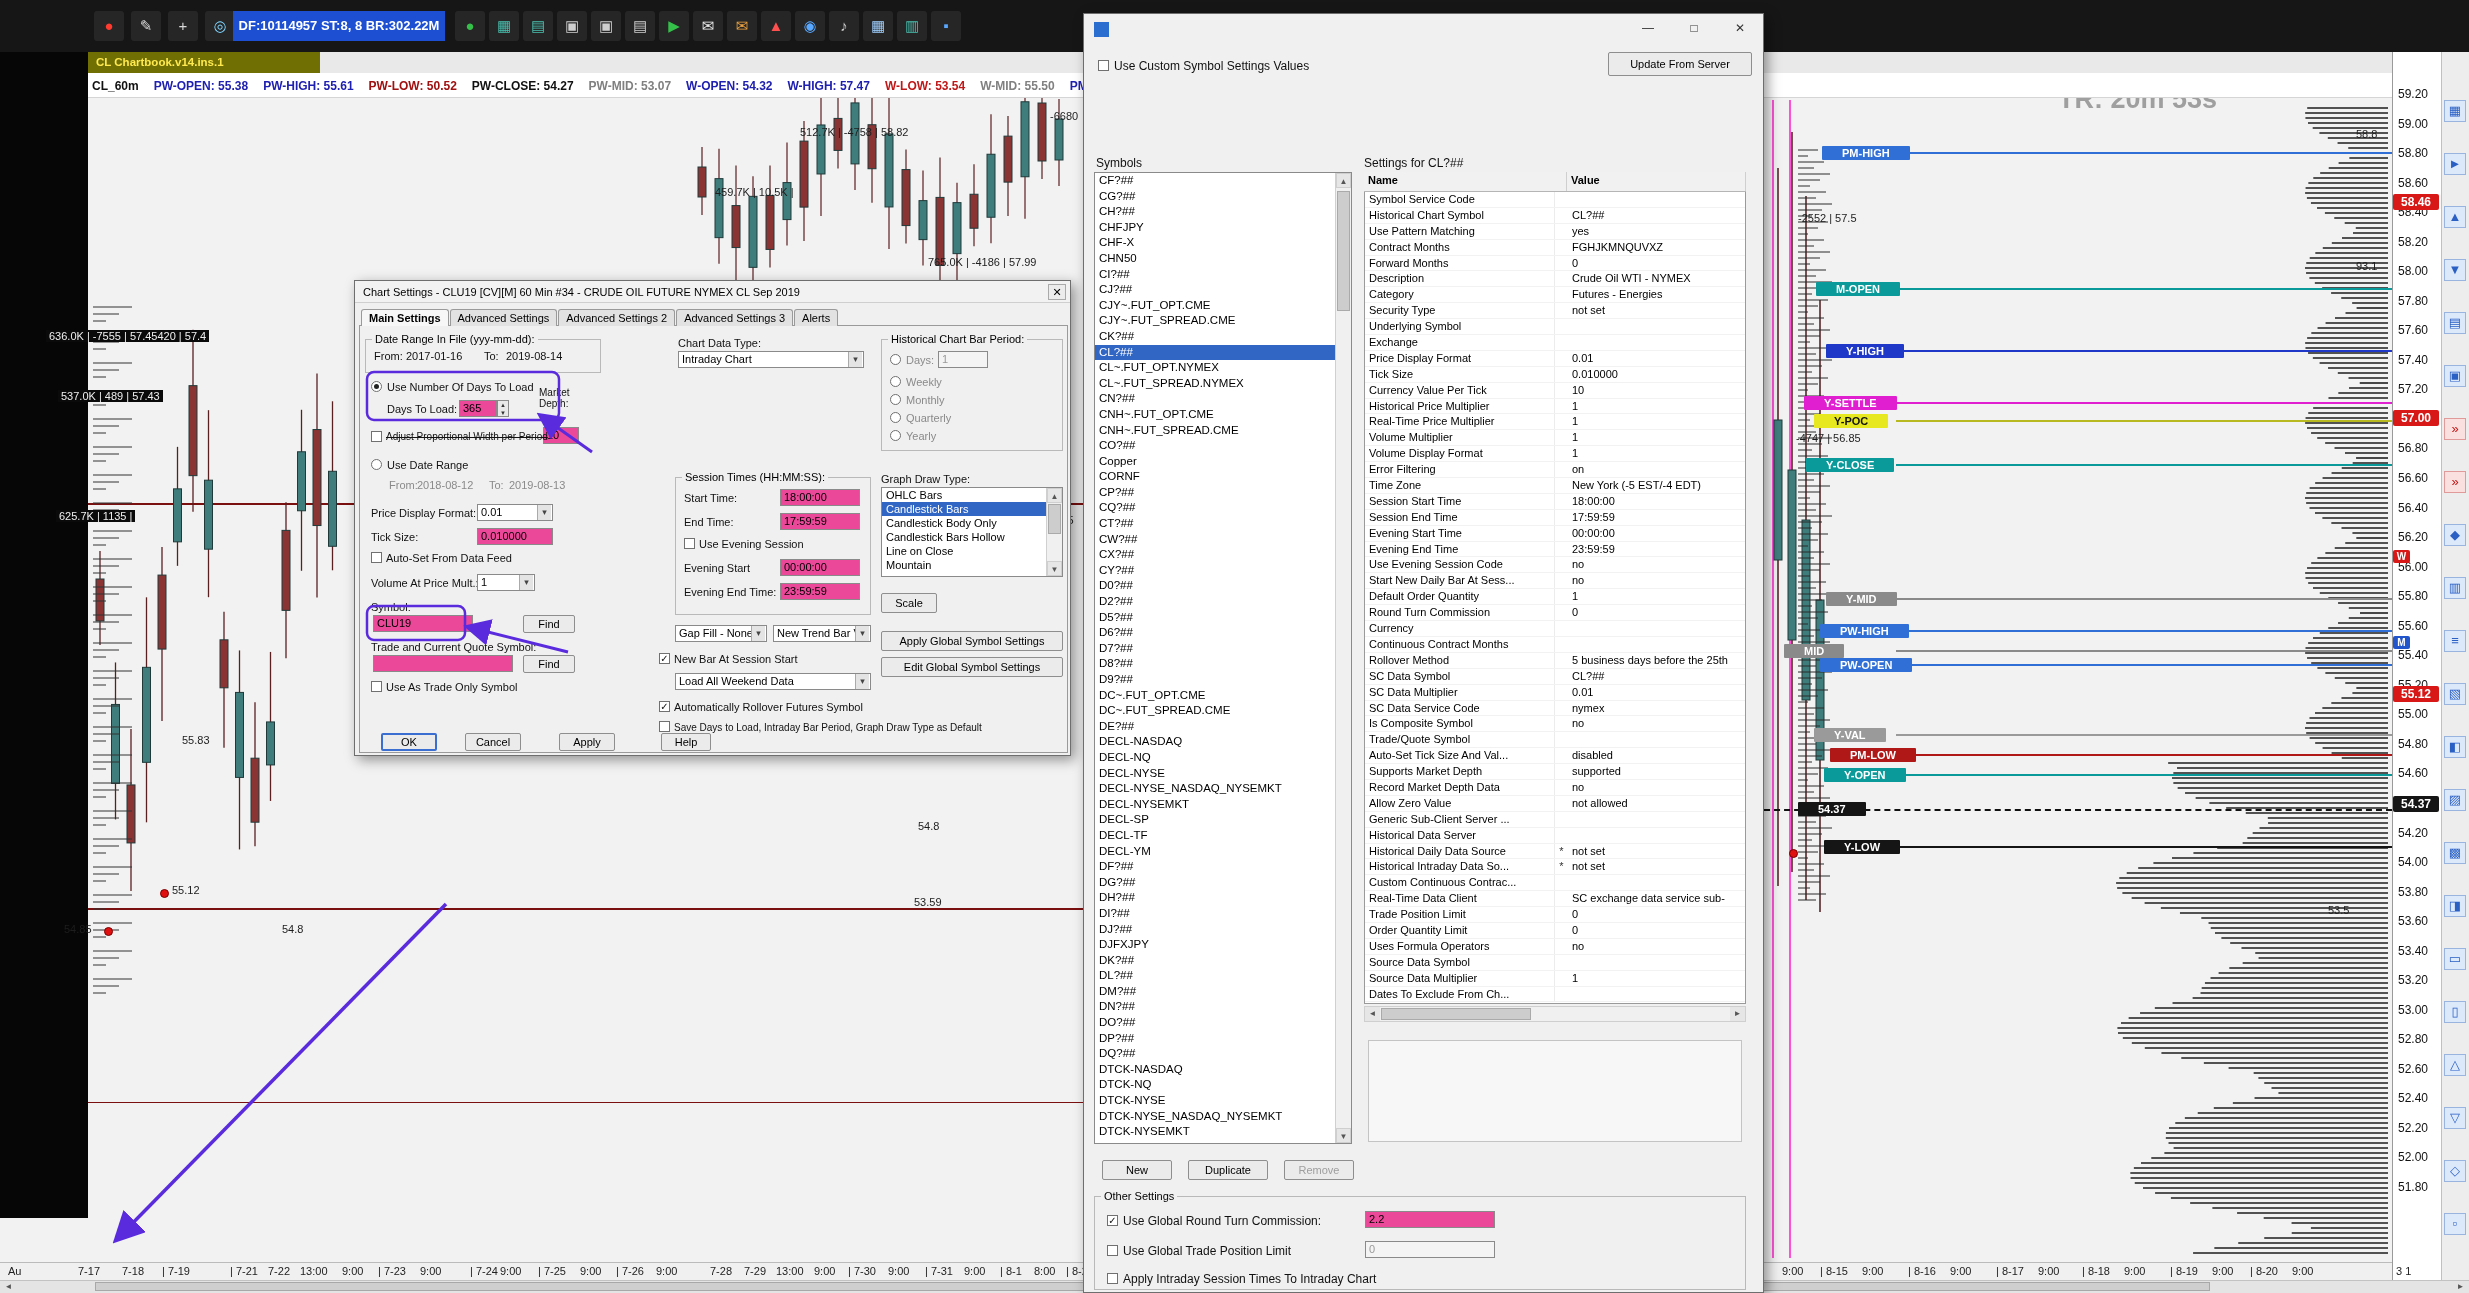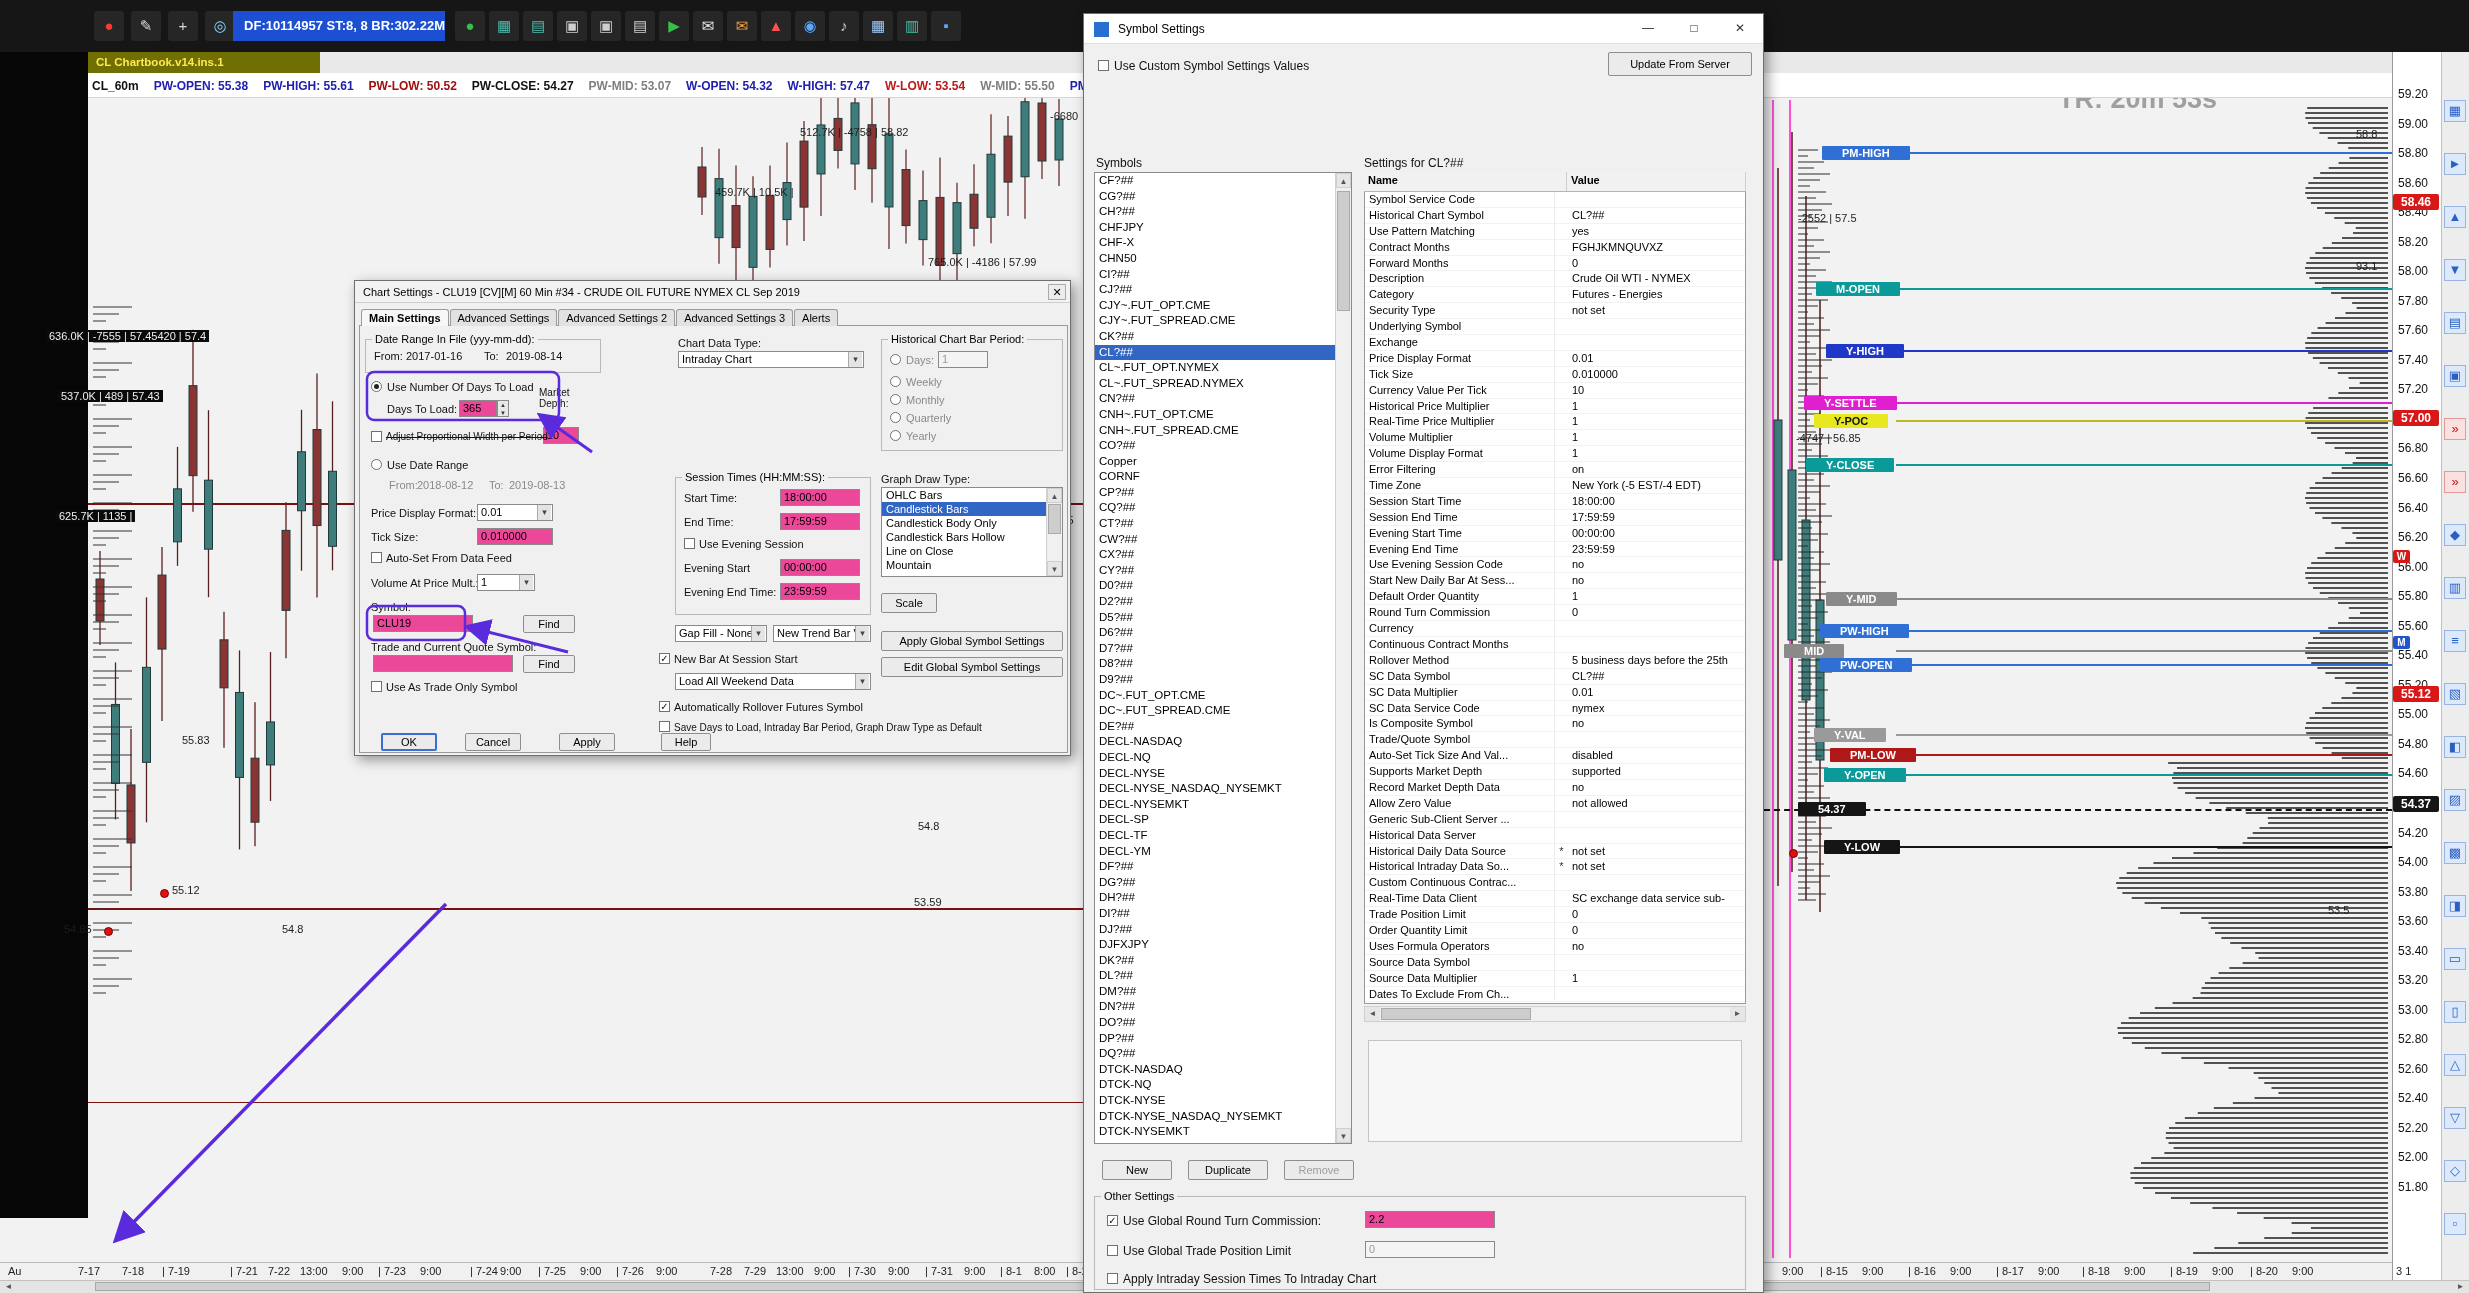--- a/index.html
+++ b/index.html
@@ -1,21 +1,21 @@
 <!DOCTYPE html>
 <html><head>
 <meta charset="utf-8">
 <style>
 *{margin:0;padding:0;box-sizing:border-box}
 html,body{width:2469px;height:1293px;overflow:hidden;background:#f2f2f2;font-family:"Liberation Sans",sans-serif}
 #root{position:absolute;left:0;top:0;width:2469px;height:1293px}
 
 .topbar{position:absolute;left:0;top:0;width:2469px;height:52px;background:#161616;z-index:20}
 .ticon{position:absolute;top:11px;width:30px;height:30px;border-radius:3px;background:#262626;color:#ddd;font-size:15px;line-height:29px;text-align:center}
-.status{position:absolute;left:233px;top:11px;width:212px;height:30px;background:#1d4fd2;color:#fff;font-size:13px;font-weight:bold;line-height:30px;text-align:right;z-index:21}
+.status{position:absolute;left:233px;top:11px;width:212px;height:30px;background:#1d4fd2;color:#fff;font-size:13px;font-weight:bold;line-height:30px;text-align:center;z-index:21}
 
 .tabrow{position:absolute;left:88px;top:52px;width:2381px;height:21px;background:#e9e9e9;z-index:5}
 .cbtab{position:absolute;left:88px;top:52px;width:232px;height:21px;background:#6f6f04;color:#ffe94e;font-size:11.5px;font-weight:bold;line-height:21px;padding-left:8px;z-index:6;white-space:nowrap}
 .infobar{position:absolute;left:88px;top:73px;width:2381px;height:25px;background:#ffffff;border-bottom:1px solid #d5d5d5;z-index:5;white-space:nowrap;line-height:24px;padding-left:4px;overflow:hidden}
 .infoseg{display:inline-block;margin-right:15px;font-size:12px;font-weight:bold}
 
 .chart{position:absolute;left:0;top:98px;width:2469px;height:1164px;background:#f2f2f2;z-index:1}
 .leftstrip{position:absolute;left:0;top:52px;width:88px;height:1166px;background:#060606;z-index:2}
 .trtimer{position:absolute;left:2058px;top:84px;font-size:27px;font-weight:bold;color:#9f9f9f;z-index:4;white-space:nowrap}
 .clab{position:absolute;font-size:11px;color:#1d1d1d;z-index:4;white-space:nowrap}
@@ -968,21 +968,20 @@
           <div class="th" style="top:16px;height:30px"></div>
           <div class="ar" style="position:absolute;bottom:0;left:0;right:0">▼</div>
         </div>
     </div>
     <div class="btn" style="left:526px;top:312px;width:56px;height:20px;line-height:18px">Scale</div>
     <div class="btn" style="left:526px;top:350px;width:182px;height:20px;line-height:18px">Apply Global Symbol Settings</div>
     <div class="btn" style="left:526px;top:376px;width:182px;height:20px;line-height:18px">Edit Global Symbol Settings</div>
   </div>
 
   <div class="dlg" id="ssdlg">
-    <div class="sstitle">Symbol Settings</div>
     <div class="ssicon"></div>
     <div class="wbtn" style="right:92px">—</div>
     <div class="wbtn" style="right:46px">□</div>
     <div class="wbtn" style="right:0">✕</div>
 
     <span class="cb" style="left:14px;top:46px"></span>
     <div class="lbl" style="left:30px;top:45px;font-size:12px">Use Custom Symbol Settings Values</div>
     <div class="btn" style="left:524px;top:38px;width:144px;height:24px;line-height:22px">Update From Server</div>
 
     <div class="lbl" style="left:12px;top:142px;font-size:12px">Symbols</div>

